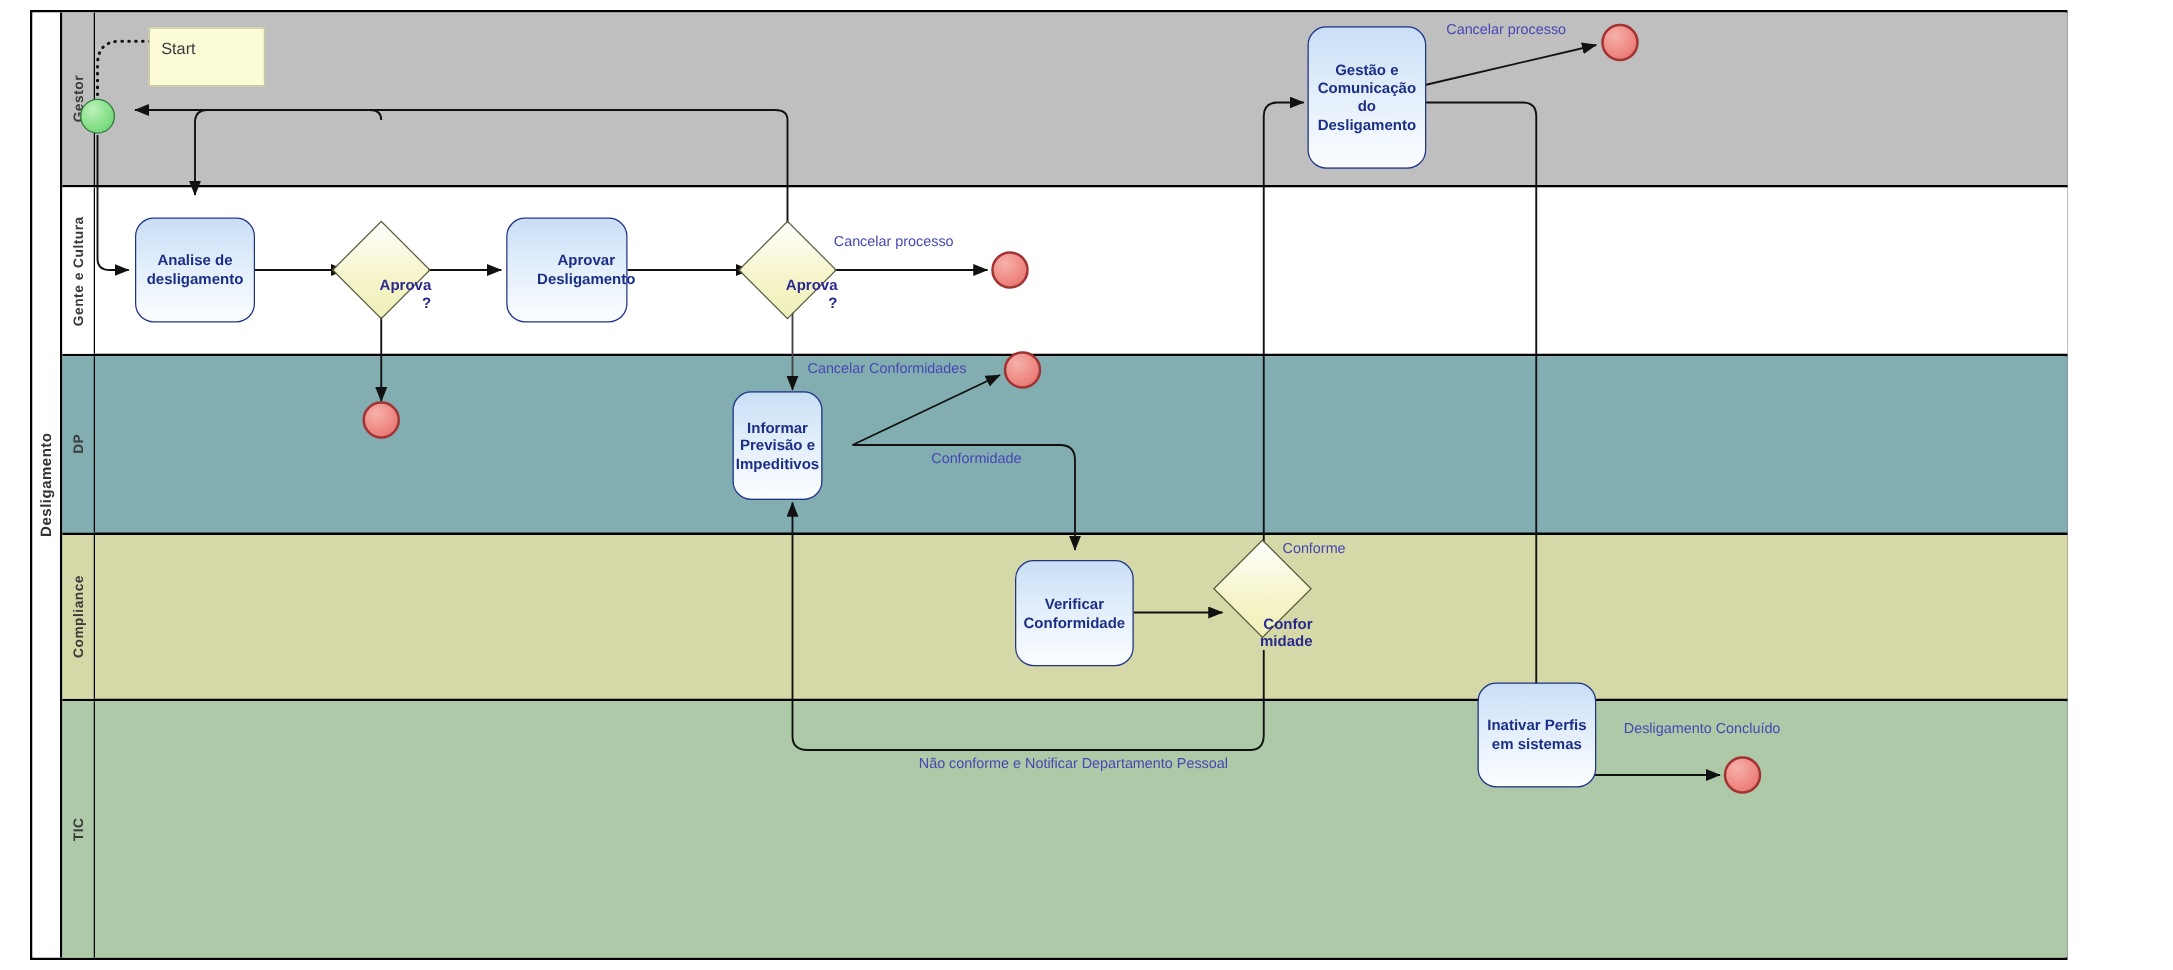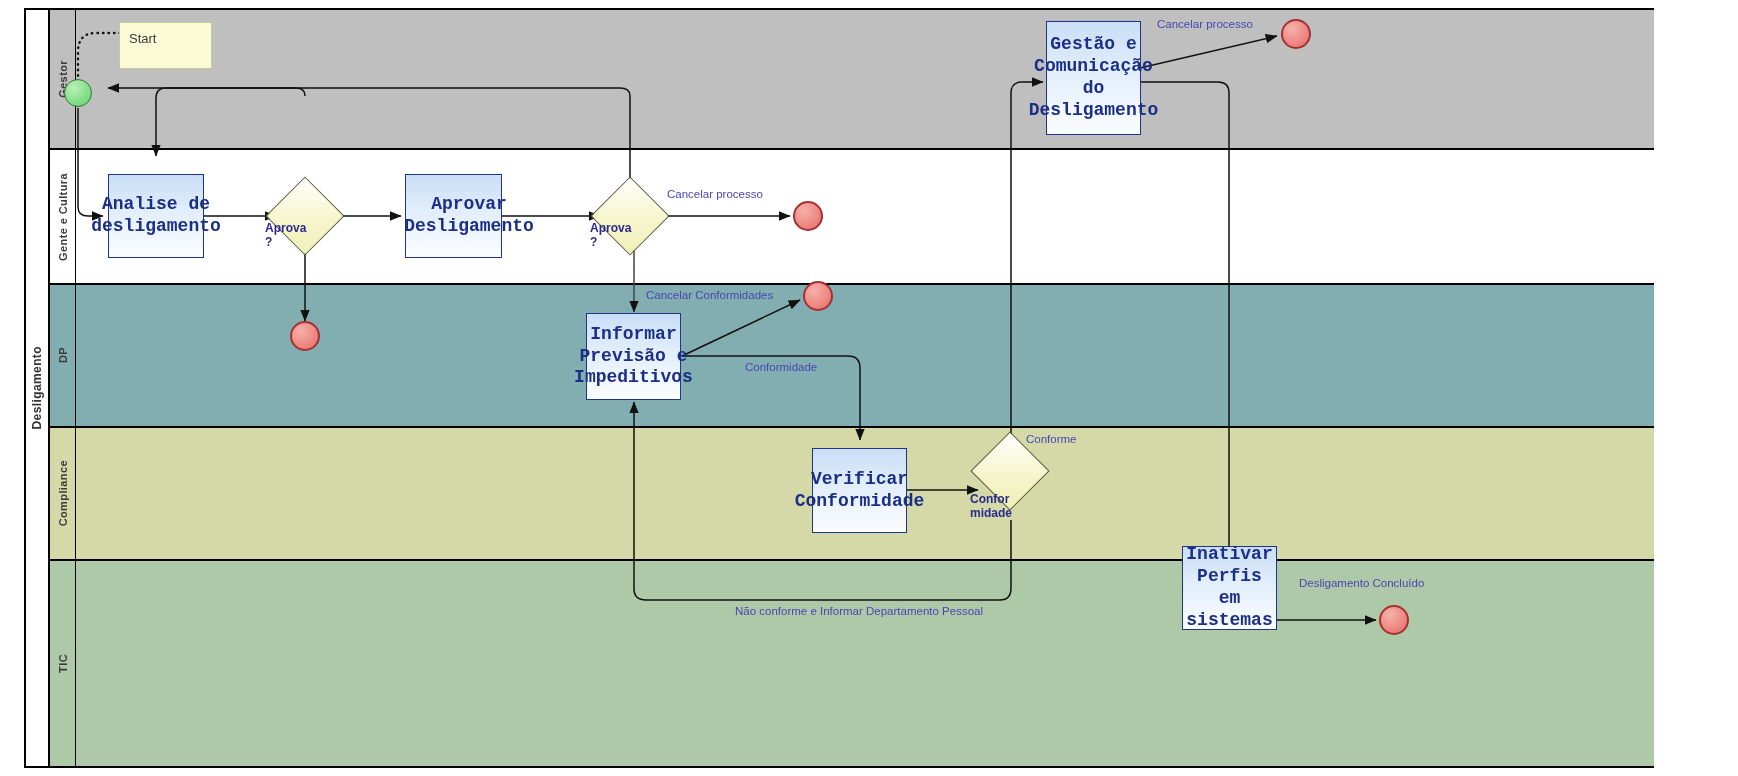--- a/index.html
+++ b/index.html
@@ -62,43 +62,42 @@
     font-size: 11px; font-weight: bold;
     color: #3a3a3a;
     letter-spacing: 0.4px;
     white-space: nowrap;
   }
 
   
   .task {
     position: absolute;
     border: 1.6px solid #20348a;
-    border-radius: 0;
+    border-radius: 15px;
     background: linear-gradient(to bottom, #c9def5 0%, #e2eefb 45%, #fbfdff 100%);
     display: flex; align-items: center; justify-content: center;
     text-align: center;
     color: #1c2f86;
-    font-size: 18px; font-weight: bold;
+    font-size: 12px; font-weight: bold;
     line-height: 1.22;
     padding: 2px 4px;
     box-shadow: 0 0 0 0 rgba(0,0,0,0);
-    font-family: Liberation Mono, monospace;
   }
 
   
   .gw {
     position: absolute;
     width: 56px; height: 56px;
     transform: rotate(45deg);
     border: 1.4px solid #5a5a3c;
     background: linear-gradient(135deg, #ffffff 0%, #f6f5cc 55%, #eff0b8 100%);
   }
   .gw-label {
     position: absolute;
-    text-align: left;
+    text-align: right;
     color: #2a2a8e;
     font-size: 12px; font-weight: bold;
     line-height: 1.15;
     white-space: nowrap;
   }
 
   
   .ev-start {
     position: absolute;
     width: 28px; height: 28px; border-radius: 50%;
@@ -250,21 +249,21 @@
   <div class="ev-end" style="left:1379px; top:605px;"></div>
 
   <div class="task" style="left:108px; top:174px; width:96px; height:84px;">
     <span>Analise de desligamento</span>
   </div>
 
   <div class="task" style="left:405px; top:174px; width:97px; height:84px;padding-left:35px;">
     <span>Aprovar Desligamento</span>
   </div>
 
-  <div class="task" style="left:586px; top:313px; width:95px; height:87px;">
+  <div class="task" style="left:586px; top:313px; width:72px; height:87px;">
     <span>Informar Previsão e Impeditivos</span>
   </div>
 
   <div class="task" style="left:812px; top:448px; width:95px; height:85px;">
     <span>Verificar Conformidade</span>
   </div>
 
   <div class="task" style="left:1046px; top:21px; width:95px; height:114px;">
     <span>Gestão e Comunicação do Desligamento</span>
   </div>
@@ -294,17 +293,17 @@
   <div class="flow-label" style="left:1157px; top:18px;">Cancelar processo</div>
 
   <div class="flow-label" style="left:667px; top:188px;">Cancelar processo</div>
 
   <div class="flow-label" style="left:646px; top:289px;">Cancelar Conformidades</div>
 
   <div class="flow-label" style="left:745px; top:361px;">Conformidade</div>
 
   <div class="flow-label" style="left:1026px; top:433px;">Conforme</div>
 
-  <div class="flow-label" style="left:735px; top:605px;">Não conforme e Informar Departamento Pessoal</div>
+  <div class="flow-label" style="left:735px; top:605px;">Não conforme e Notificar Departamento Pessoal</div>
 
   <div class="flow-label" style="left:1299px; top:577px;">Desligamento Concluído</div>
 
 </div>
 
 </body></html>

